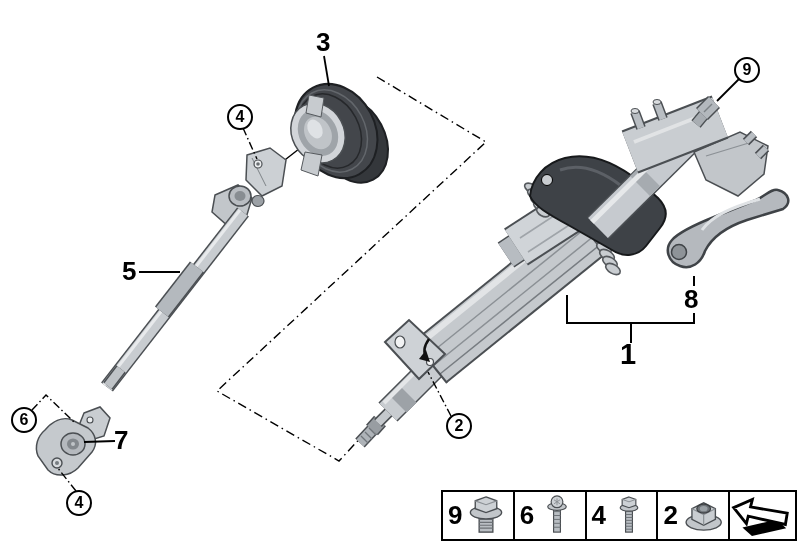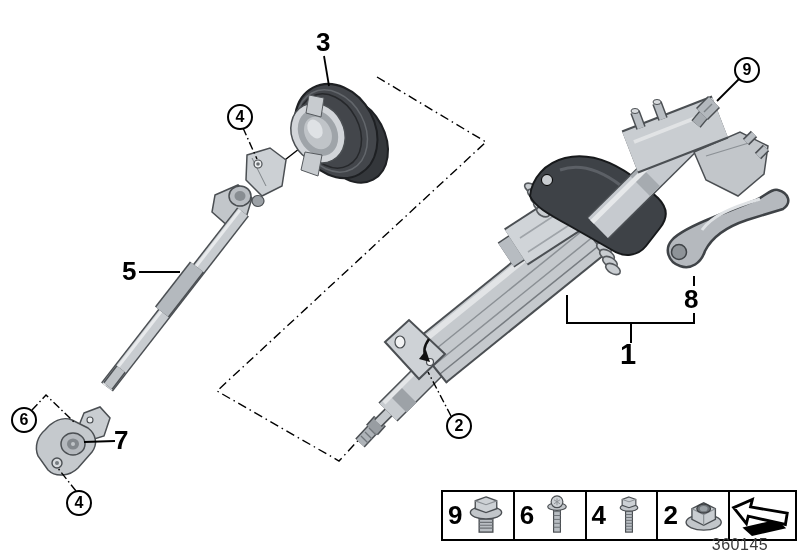--- a/index.html
+++ b/index.html
@@ -260,14 +260,13 @@
     <div class="legend-cell">
       <svg width="66" height="44" viewBox="0 0 66 44">
         <polygon points="12,34 48,26 58,35 22,43" fill="#000"></polygon>
         <g transform="rotate(14 30 20)">
           <polygon points="2,20 19,7 19,15 58,12 59,24 19,25 19,33" fill="#fff" stroke="#000" stroke-width="3" stroke-linejoin="miter"></polygon>
         </g>
       </svg>
     </div>
   </div>
 
-  <div id="figure-number">360145</div>
 </div>
 
 </body></html>

